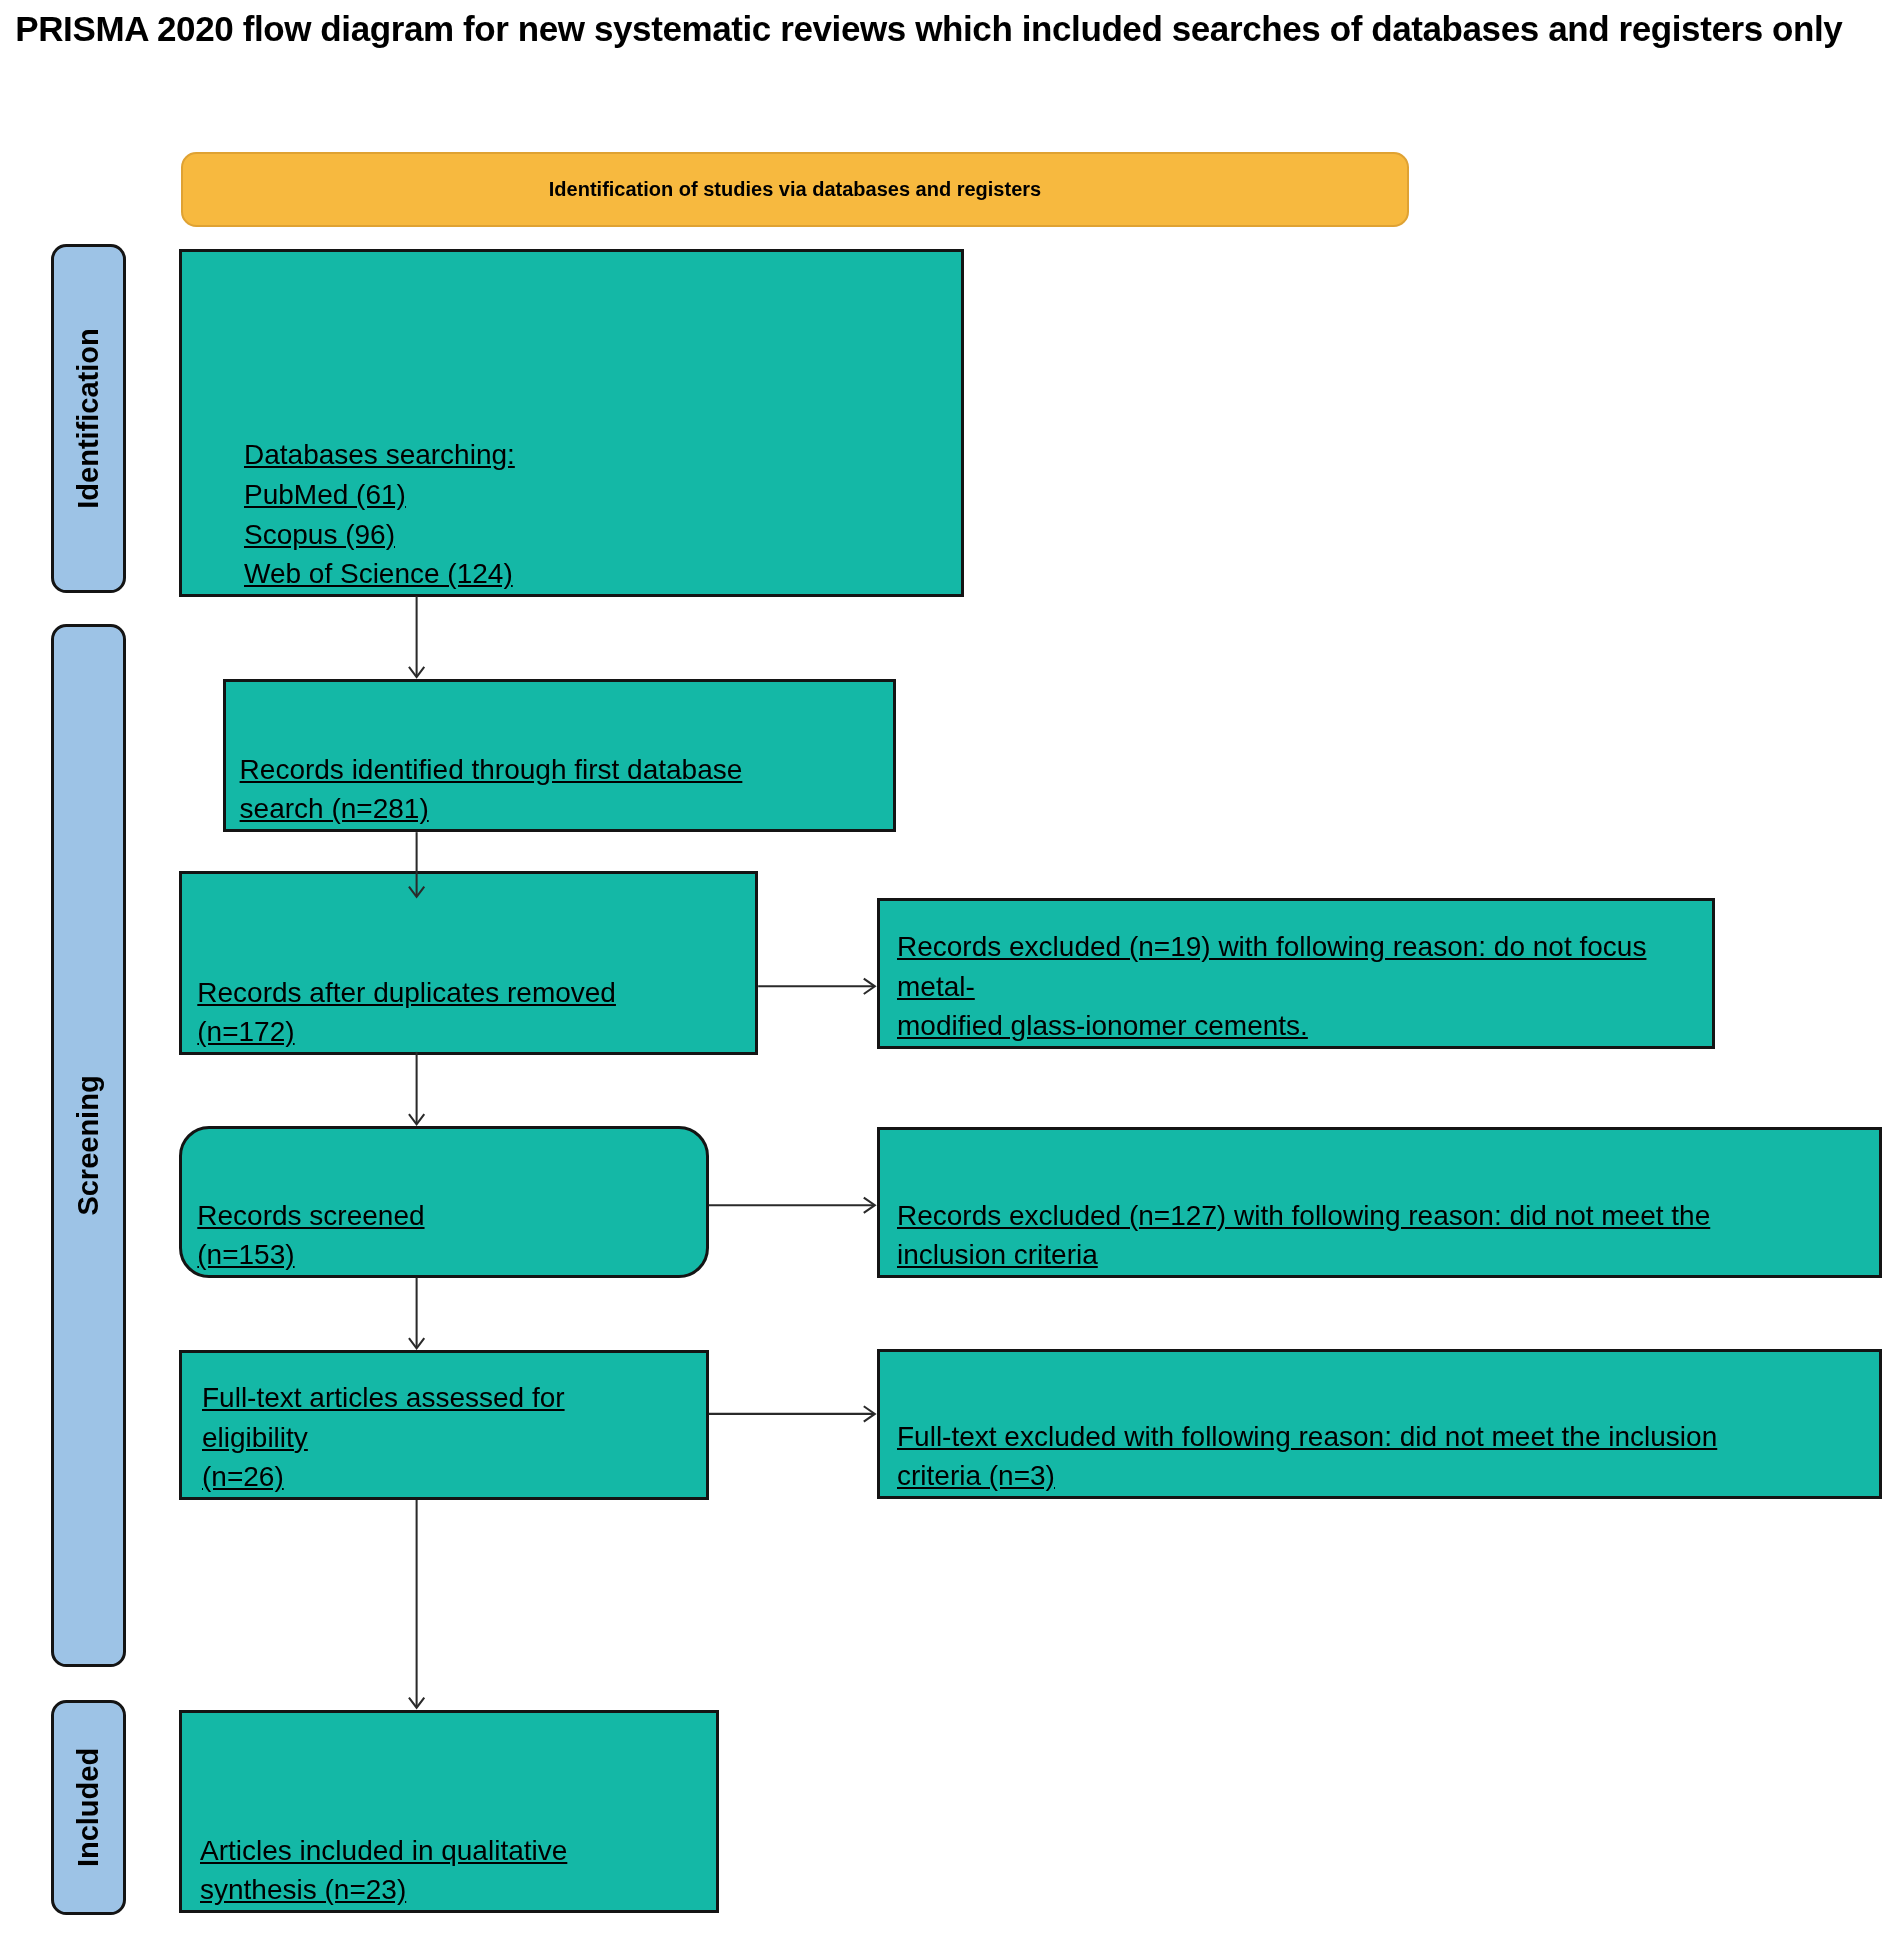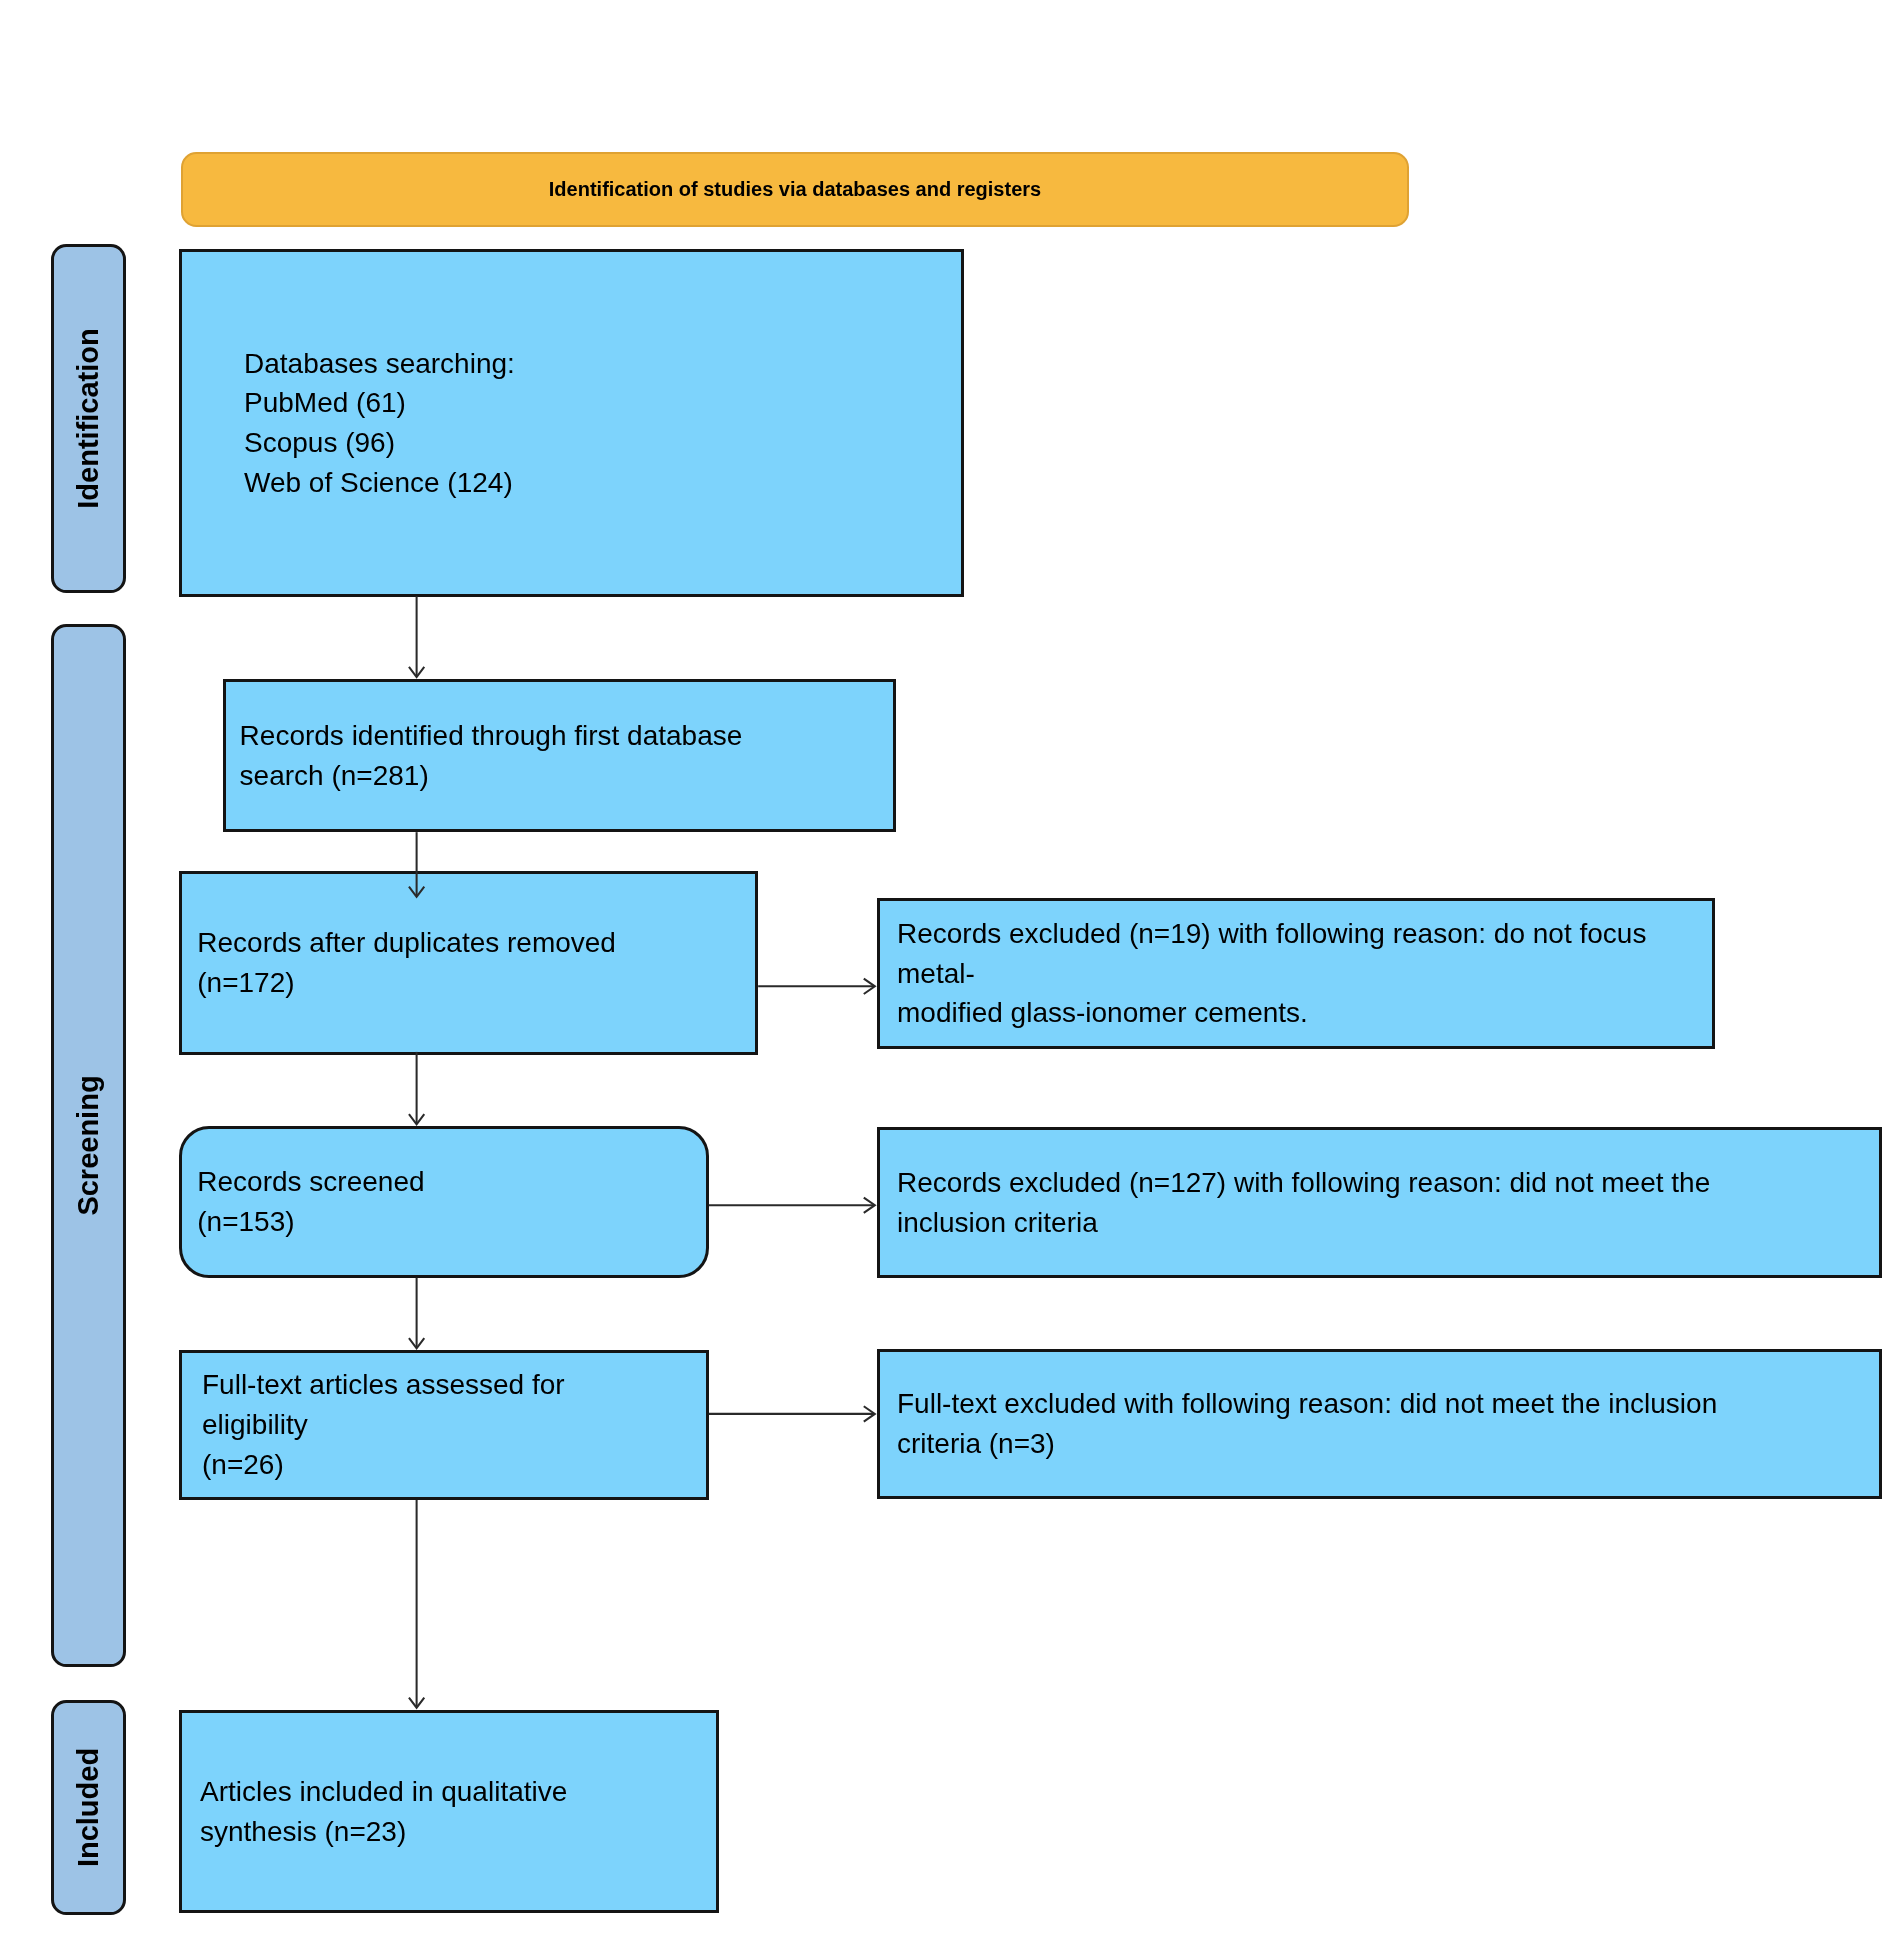--- a/index.html
+++ b/index.html
@@ -51,24 +51,24 @@
   .stage span{
     transform:rotate(-90deg);
     white-space:nowrap;
     font-size:29px; font-weight:bold;
   }
   .stage-identification{top:244px; height:349px;}
   .stage-screening{top:624px; height:1043px;}
   .stage-included{top:1700px; height:215px;}
   .fbox{
     position:absolute;
-    background:#7dd3fc;
+    background:#14b8a6;
     border:3.4px solid var(--box-border);
     box-sizing:border-box;
-    display:flex; align-items:center;
+    display:flex; align-items:flex-end;text-decoration:underline;
   }
   .fbox .txt{
     white-space:pre-line;
     font-size:28px;
     line-height:1.42;
     color:var(--text);
   }
   .b1{left:179px; top:249px; width:785px; height:348px;}
   .b1 .txt{padding-left:62px;}
   .b2{left:179px; top:679px; width:673px; height:153px;margin-left:44px;}
@@ -90,20 +90,21 @@
     width:1903px; height:1936px;
     pointer-events:none;
   }
   .arrows path{stroke:var(--arrow); stroke-width:2.4; fill:none;}
 </style>
 </head>
 <body>
 
 <div class="canvas">
 
+  <div class="page-title">PRISMA 2020 flow diagram for new systematic reviews which included searches of databases and registers only</div>
 
   <div class="banner">
     <span>Identification of studies via databases and registers</span>
   </div>
 
   <div class="stage stage-identification">
     <span>Identification</span>
   </div>
   <div class="stage stage-screening">
     <span>Screening</span>

